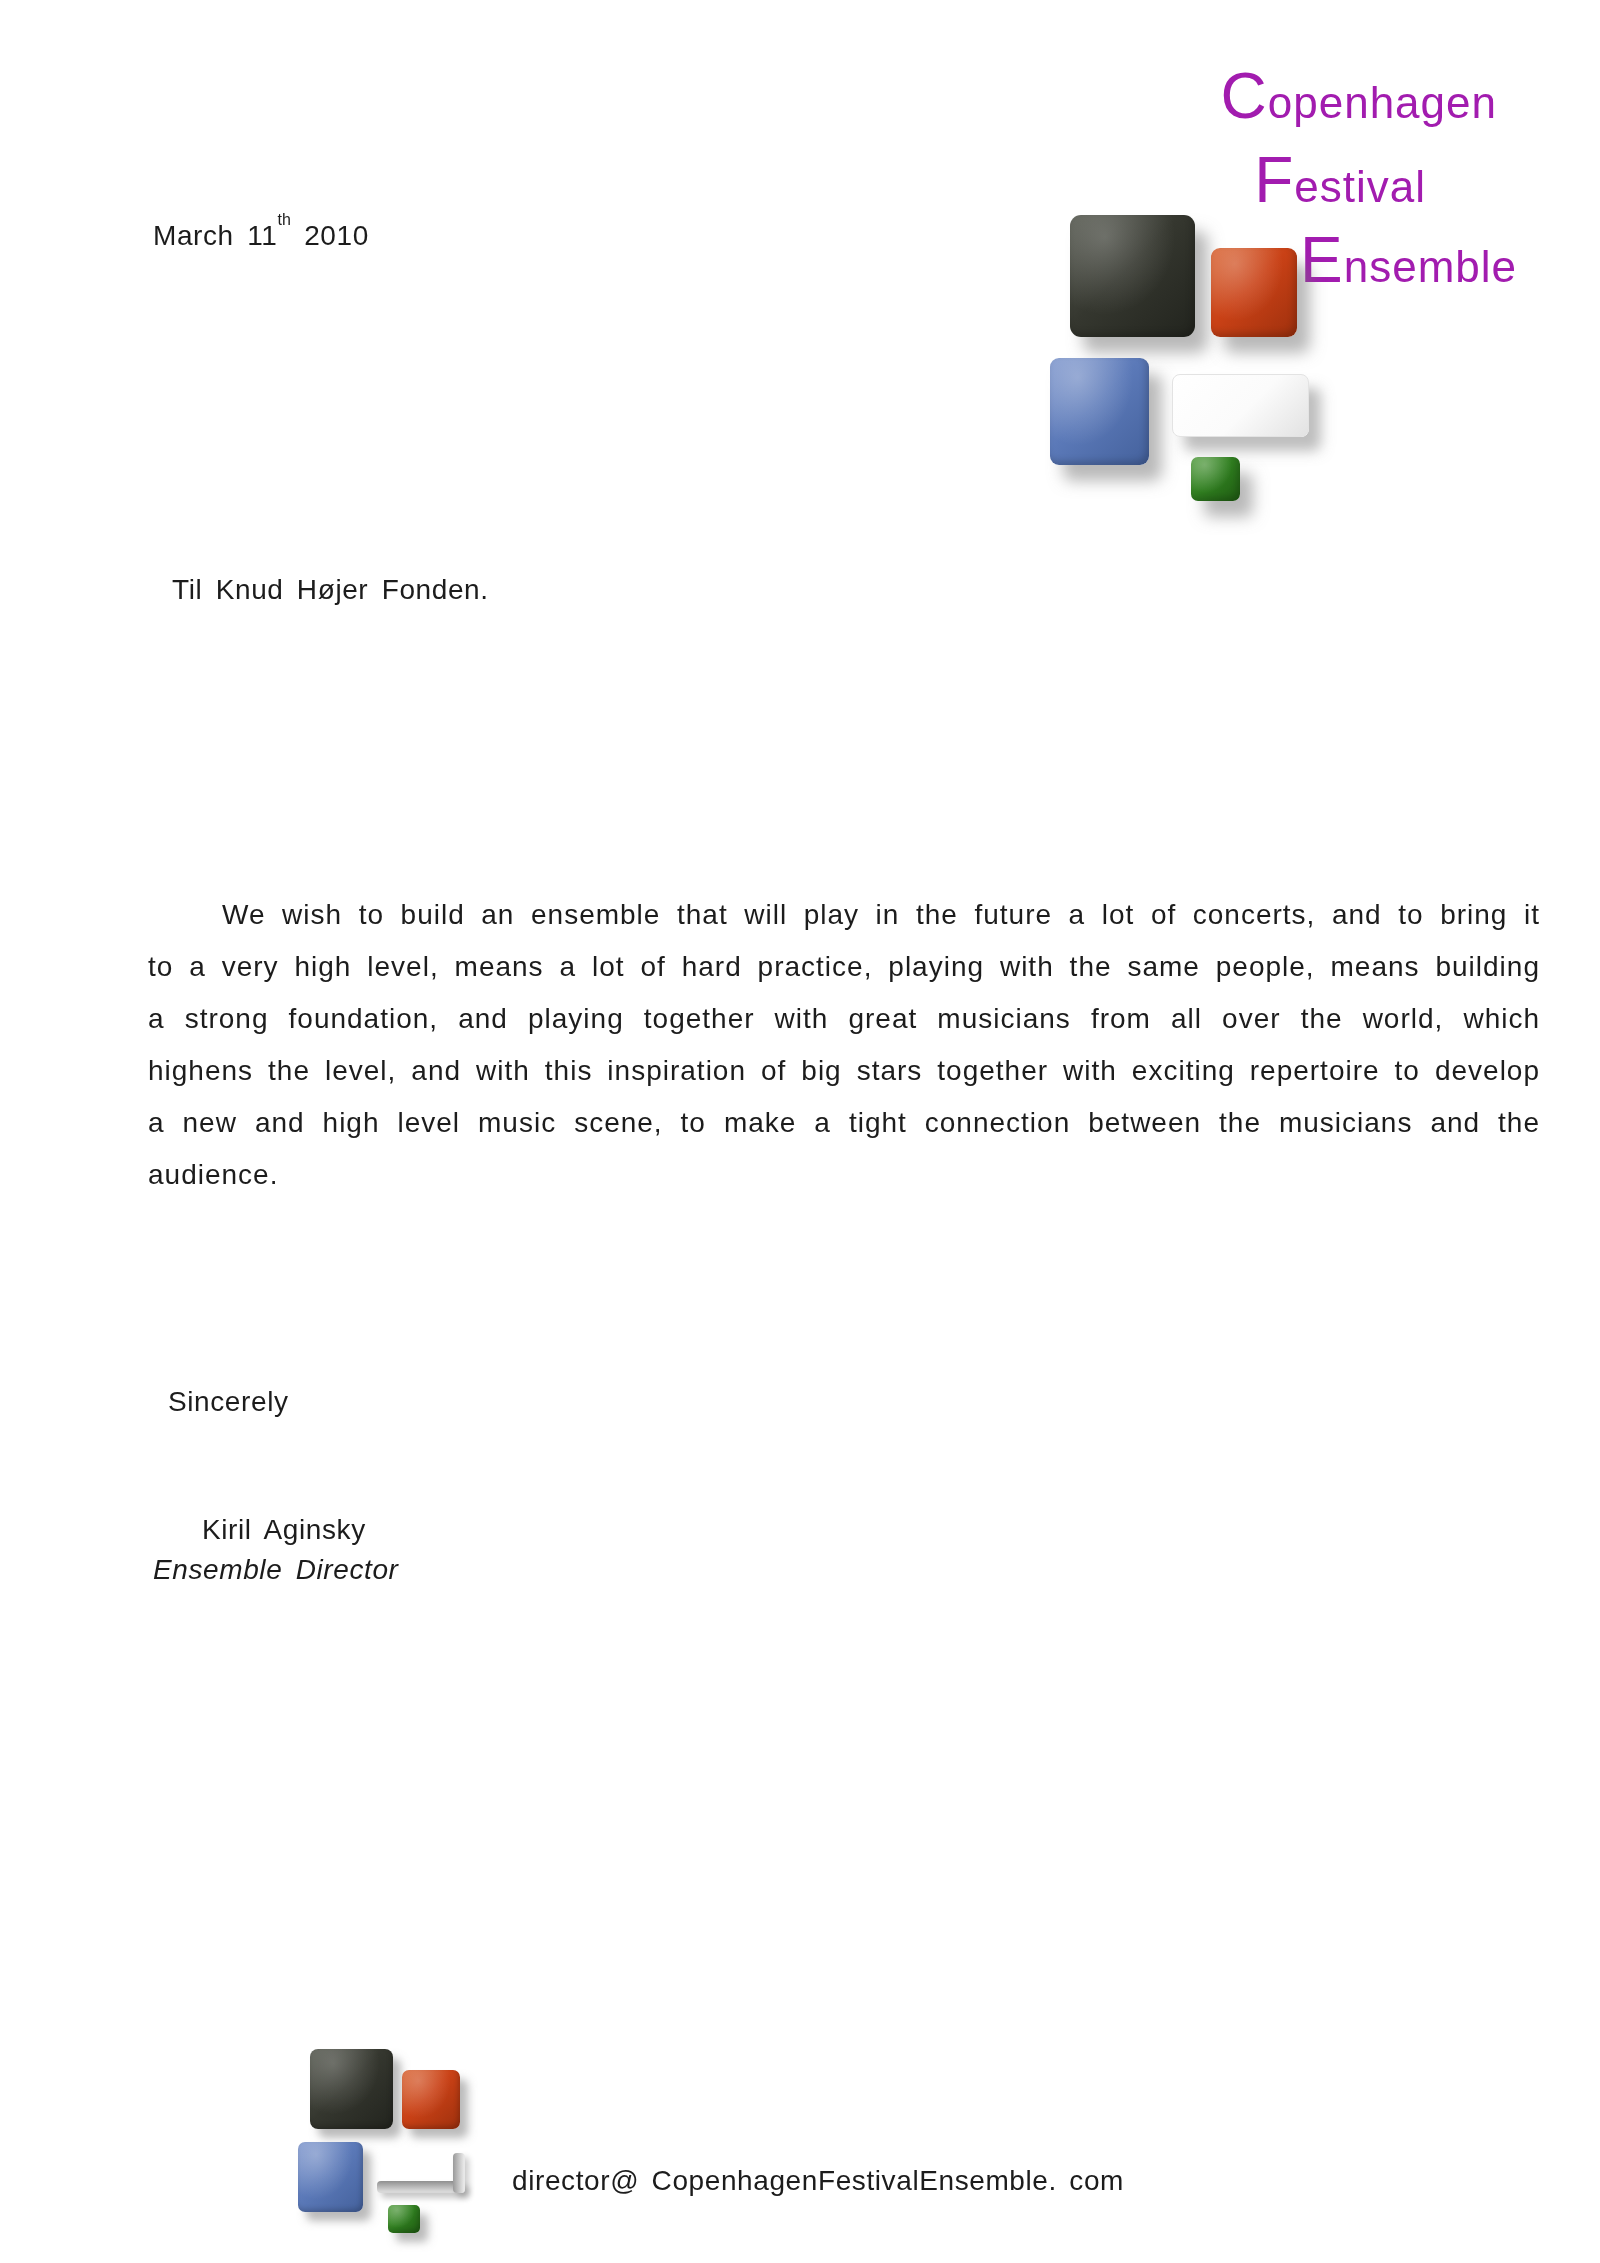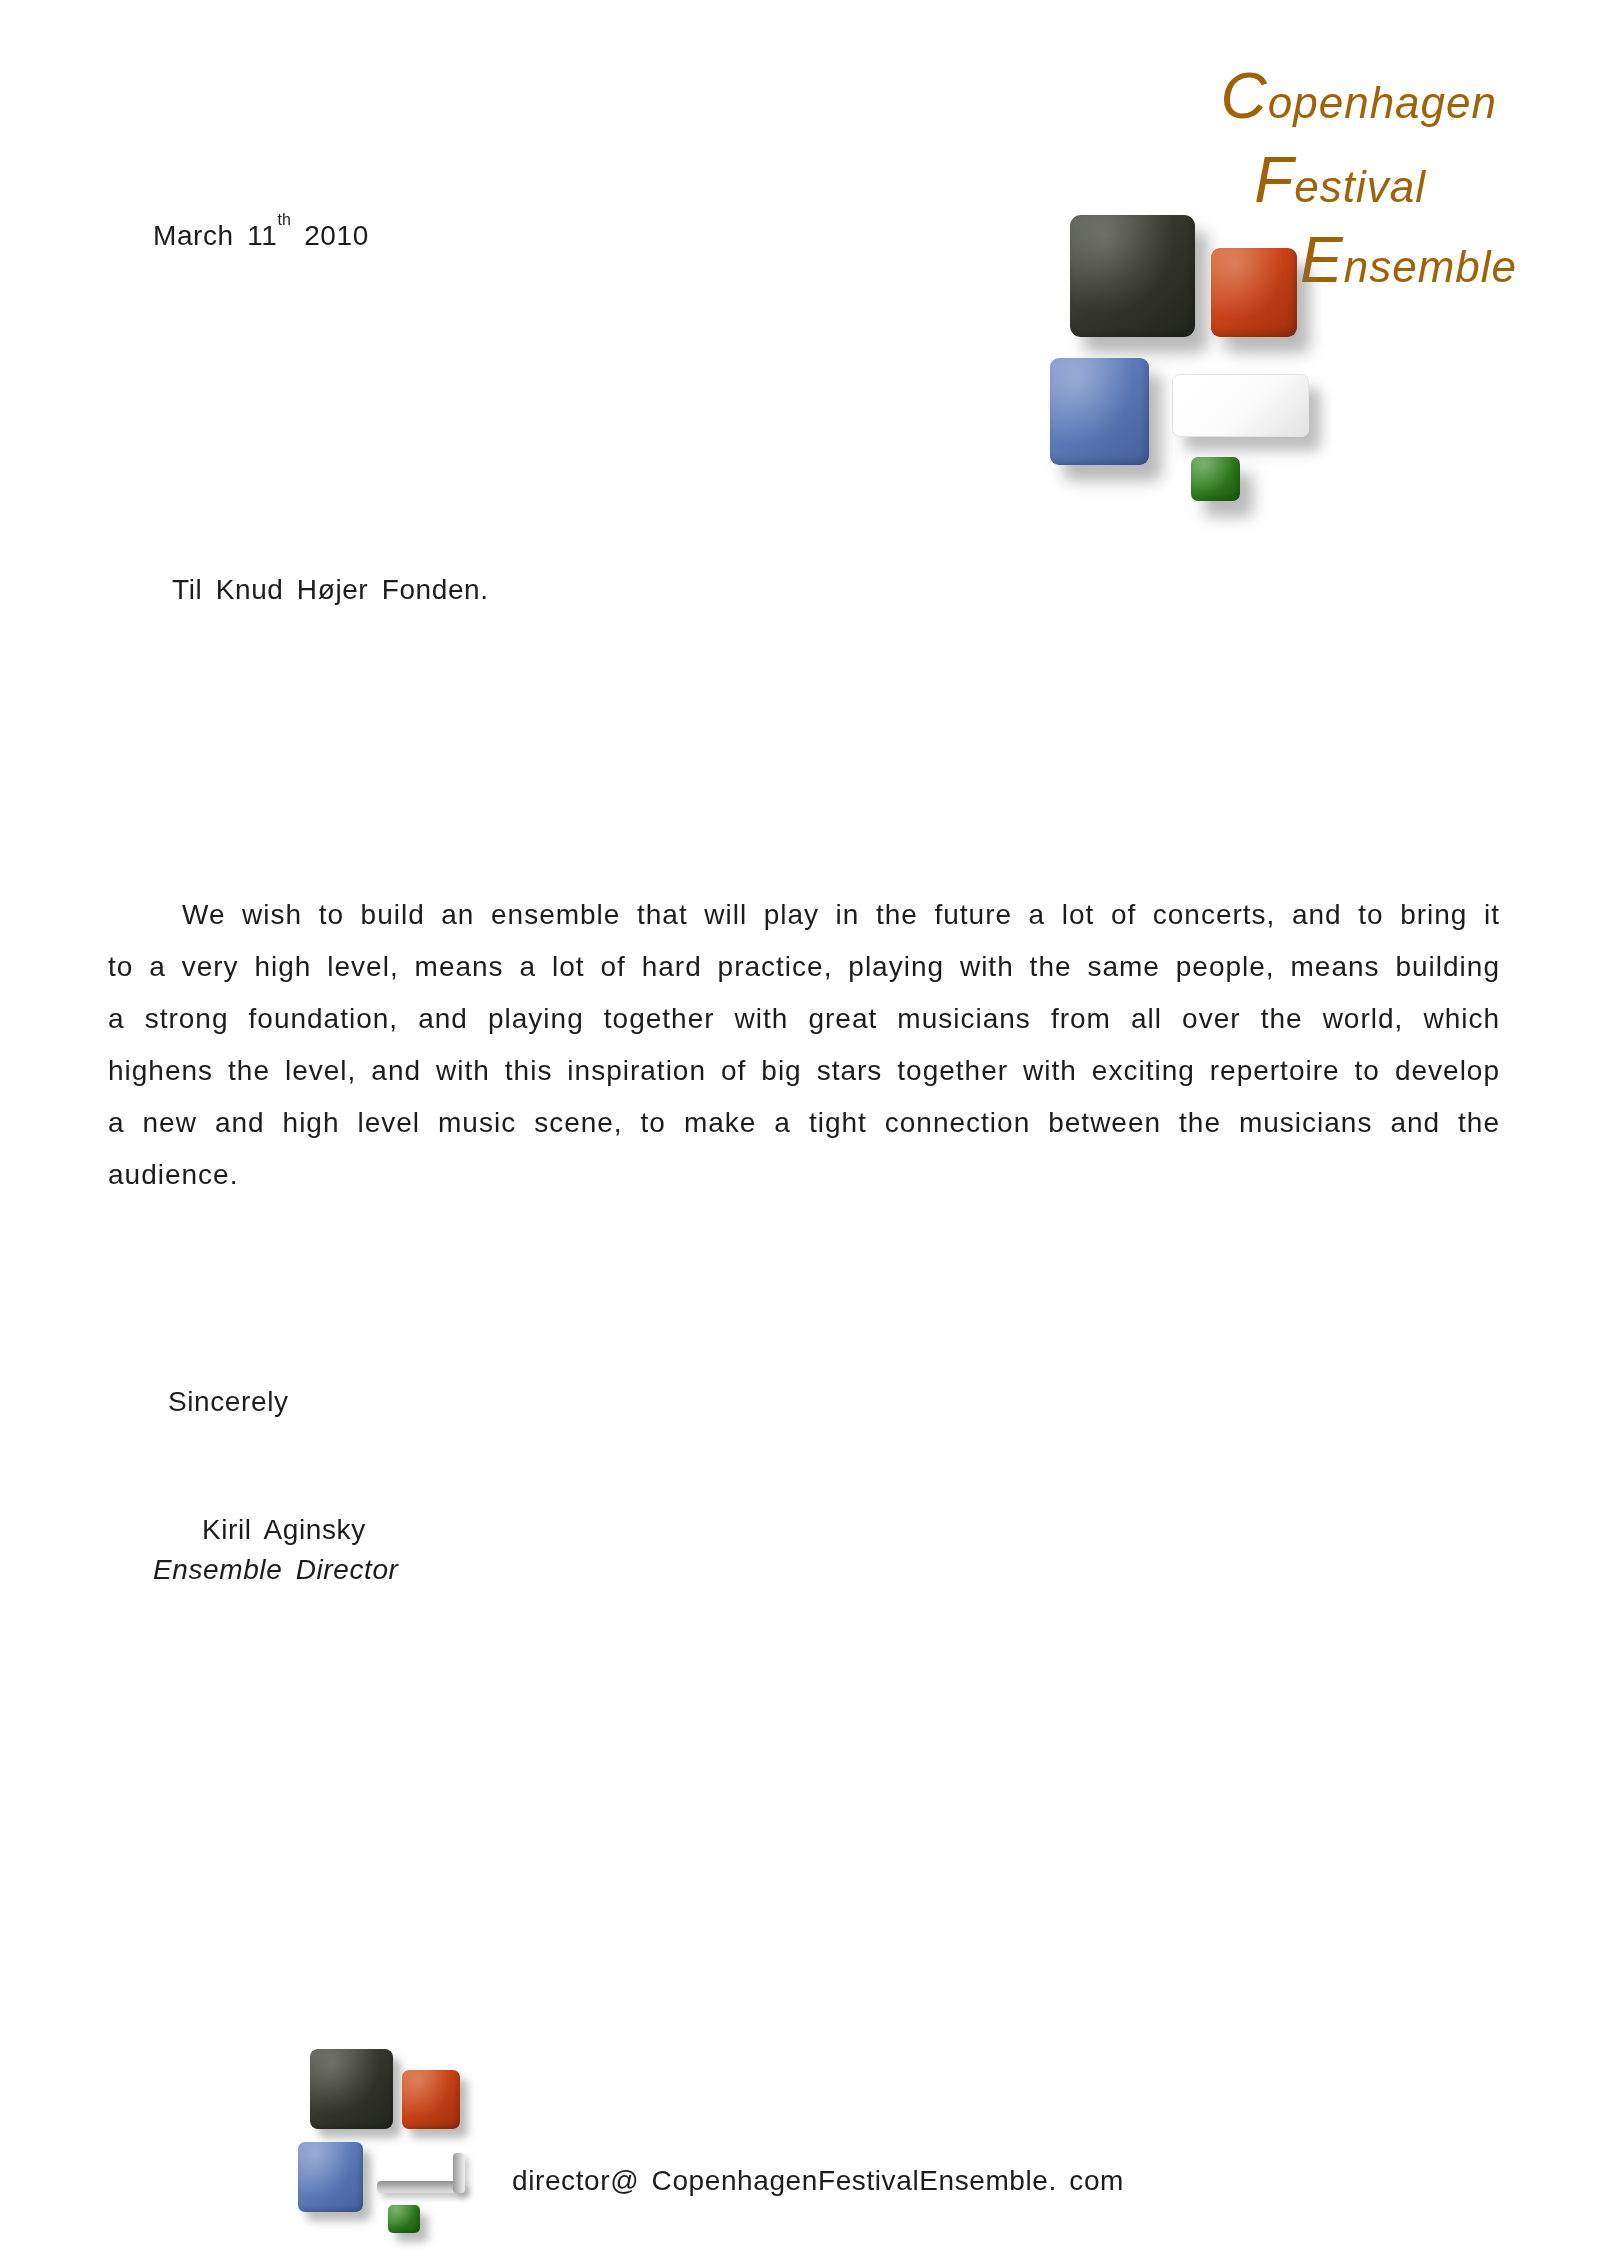--- a/index.html
+++ b/index.html
@@ -6,21 +6,21 @@
   .page{
     position:relative;
     width:1600px;height:2263px;
     margin:0 auto;
     background:#ffffff;
     font-family:"Liberation Sans","DejaVu Sans",sans-serif;
     color:#1c1c1c;
     overflow:hidden;
   }
   
-  .brandline{position:absolute;white-space:nowrap;color:#a16207;letter-spacing:1px;font-style:italic;}
+  .brandline{position:absolute;white-space:nowrap;color:#a21caf;letter-spacing:1px;}
   .brandline .initial{font-size:64px;line-height:1;font-weight:400;}
   .brandline .rest{font-size:44px;font-weight:400;}
   #brand-copenhagen{top:64px;right:103px;}
   #brand-festival{top:148px;right:174px;}
   #brand-ensemble{top:228px;right:83px;}
 
   
   .sq{position:absolute;}
   .sq-dark{
     background:radial-gradient(ellipse at 28% 18%, rgba(255,255,255,0.22), rgba(255,255,255,0) 55%),
@@ -54,21 +54,21 @@
   .lettertext{font-size:28px;letter-spacing:0.6px;word-spacing:5px;}
   #date{position:absolute;left:153px;top:220px;}
   #date sup{font-size:16px;position:relative;top:-10px;letter-spacing:0;}
   #salutation{position:absolute;left:172px;top:574px;}
   .para{
     position:absolute;left:108px;width:1392px;
     text-align:justify;text-indent:74px;
     line-height:52px;letter-spacing:1px;word-spacing:6px;
   }
   #para1{top:682px;}
-  #para2{top:889px;}
+  #para2{top:889px;margin-left:40px;}
   #closing{position:absolute;left:168px;top:1386px;}
   #sig-name{position:absolute;left:154px;top:1514px;margin-left:48px;}
   #sig-title{position:absolute;left:153px;top:1554px;font-style:italic;}
 
   
   .ftr-shadow{box-shadow:8px 9px 9px rgba(120,120,120,0.5), inset -2px -3px 5px rgba(0,0,0,0.18);}
   #fsq-dark {left:310px;top:2049px;width:83px;height:80px;border-radius:8px;}
   #fsq-red  {left:402px;top:2070px;width:58px;height:59px;border-radius:7px;}
   #fsq-blue {left:298px;top:2142px;width:65px;height:70px;border-radius:7px;}
   #fsq-green{left:388px;top:2205px;width:32px;height:28px;border-radius:5px;}

